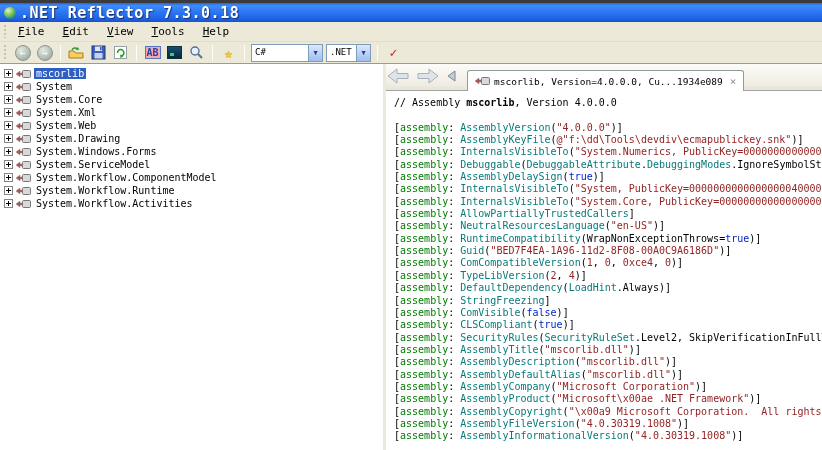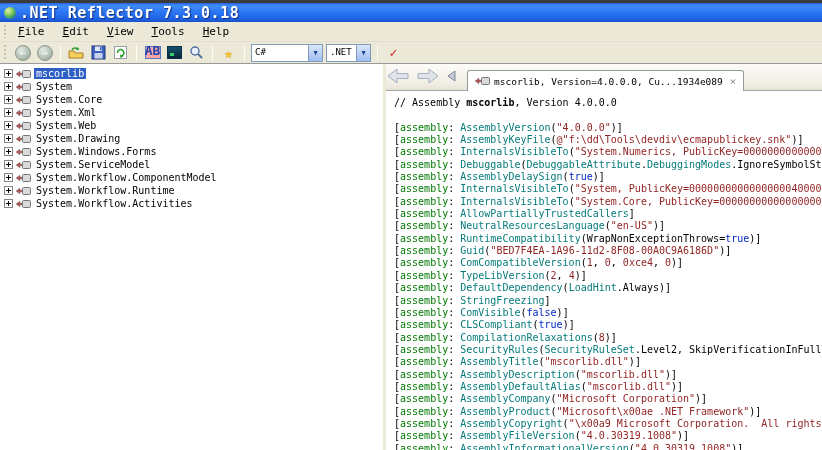--- a/index.html
+++ b/index.html
@@ -21,21 +21,21 @@
   .menu-item { font-size:11px; color:#000; padding:14px 8px; margin-right:2px; cursor:default; white-space:nowrap; }
   .menu-item u { text-decoration:underline; }
 
   .toolbar { height:21px; display:flex; align-items:center; background:#ECE9D8; padding-left:2px; gap:3px; }
   .tb-sep { width:1px; height:16px; background:#c6c1ab; border-right:1px solid #fdfcf7; margin:0 3px; }
   .tbtn { width:19px; height:19px; display:flex; align-items:center; justify-content:center; flex:0 0 auto; }
   .navcirc { width:16px; height:16px; border-radius:50%; display:flex; align-items:center; justify-content:center;
     background:radial-gradient(circle at 35% 30%, #e3e9e3 0%, #b7c2b8 55%, #8e9b90 100%);
     color:#fdfdfd; font-size:10px; line-height:1; border:1px solid #8a968c; }
   .ab-ico { width:16px; height:13px; border:1px solid #5577c2; background:#fca5a5; color:#2244aa;
-    font-size:13px; font-weight:bold; display:flex; align-items:flex-end; justify-content:center; }
+    font-size:10px; font-weight:bold; display:flex; align-items:center; justify-content:center; }
   .console-ico { width:15px; height:13px; background:linear-gradient(180deg,#155070,#0a2838); border:1px solid #0a3048; position:relative; }
   .console-ico::after { content:""; position:absolute; left:2px; bottom:2px; width:4px; height:3px; background:#35d06a; }
   .star-ico { color:#f5c630; font-size:14px; line-height:1; text-shadow:0 0 1px #a97b12; }
   .check-ico { color:#cf2020; font-size:13px; font-weight:bold; line-height:1; }
 
   .combo { height:18px; background:#fff; border:1px solid #7F9DB9; display:flex; align-items:stretch; overflow:hidden; }
   .combo-lang { width:72px; }
   .combo-fw { width:45px; }
   .combo-text { flex:1; font-size:9px; padding:2px 0 0 3px; white-space:nowrap; overflow:hidden; color:#000; }
   .combo-btn { width:14px; flex:0 0 14px; border-left:1px solid #7F9DB9; display:flex; align-items:center; justify-content:center;
@@ -326,21 +326,20 @@
           <div class="cl"><span class="tk-p">[</span><span class="tk-k">assembly</span><span class="tk-p">: </span><span class="tk-t">AllowPartiallyTrustedCallers</span><span class="tk-p">]</span></div>
           <div class="cl"><span class="tk-p">[</span><span class="tk-k">assembly</span><span class="tk-p">: </span><span class="tk-t">NeutralResourcesLanguage</span><span class="tk-p">(</span><span class="tk-s">"en-US"</span><span class="tk-p">)]</span></div>
           <div class="cl"><span class="tk-p">[</span><span class="tk-k">assembly</span><span class="tk-p">: </span><span class="tk-t">RuntimeCompatibility</span><span class="tk-p">(WrapNonExceptionThrows=</span><span class="tk-b">true</span><span class="tk-p">)]</span></div>
           <div class="cl"><span class="tk-p">[</span><span class="tk-k">assembly</span><span class="tk-p">: </span><span class="tk-t">Guid</span><span class="tk-p">(</span><span class="tk-s">"BED7F4EA-1A96-11d2-8F08-00A0C9A6186D"</span><span class="tk-p">)]</span></div>
           <div class="cl"><span class="tk-p">[</span><span class="tk-k">assembly</span><span class="tk-p">: </span><span class="tk-t">ComCompatibleVersion</span><span class="tk-p">(</span><span class="tk-n">1</span><span class="tk-p">, </span><span class="tk-n">0</span><span class="tk-p">, </span><span class="tk-n">0xce4</span><span class="tk-p">, </span><span class="tk-n">0</span><span class="tk-p">)]</span></div>
           <div class="cl"><span class="tk-p">[</span><span class="tk-k">assembly</span><span class="tk-p">: </span><span class="tk-t">TypeLibVersion</span><span class="tk-p">(</span><span class="tk-n">2</span><span class="tk-p">, </span><span class="tk-n">4</span><span class="tk-p">)]</span></div>
           <div class="cl"><span class="tk-p">[</span><span class="tk-k">assembly</span><span class="tk-p">: </span><span class="tk-t">DefaultDependency</span><span class="tk-p">(</span><span class="tk-t">LoadHint</span><span class="tk-p">.Always)]</span></div>
           <div class="cl"><span class="tk-p">[</span><span class="tk-k">assembly</span><span class="tk-p">: </span><span class="tk-t">StringFreezing</span><span class="tk-p">]</span></div>
           <div class="cl"><span class="tk-p">[</span><span class="tk-k">assembly</span><span class="tk-p">: </span><span class="tk-t">ComVisible</span><span class="tk-p">(</span><span class="tk-b">false</span><span class="tk-p">)]</span></div>
           <div class="cl"><span class="tk-p">[</span><span class="tk-k">assembly</span><span class="tk-p">: </span><span class="tk-t">CLSCompliant</span><span class="tk-p">(</span><span class="tk-b">true</span><span class="tk-p">)]</span></div>
-          <div class="cl"><span class="tk-p">[</span><span class="tk-k">assembly</span><span class="tk-p">: </span><span class="tk-t">CompilationRelaxations</span><span class="tk-p">(</span><span class="tk-n">8</span><span class="tk-p">)]</span></div>
           <div class="cl"><span class="tk-p">[</span><span class="tk-k">assembly</span><span class="tk-p">: </span><span class="tk-t">SecurityRules</span><span class="tk-p">(</span><span class="tk-t">SecurityRuleSet</span><span class="tk-p">.Level2, SkipVerificationInFullTrust=</span></div>
           <div class="cl"><span class="tk-p">[</span><span class="tk-k">assembly</span><span class="tk-p">: </span><span class="tk-t">AssemblyTitle</span><span class="tk-p">(</span><span class="tk-s">"mscorlib.dll"</span><span class="tk-p">)]</span></div>
           <div class="cl"><span class="tk-p">[</span><span class="tk-k">assembly</span><span class="tk-p">: </span><span class="tk-t">AssemblyDescription</span><span class="tk-p">(</span><span class="tk-s">"mscorlib.dll"</span><span class="tk-p">)]</span></div>
           <div class="cl"><span class="tk-p">[</span><span class="tk-k">assembly</span><span class="tk-p">: </span><span class="tk-t">AssemblyDefaultAlias</span><span class="tk-p">(</span><span class="tk-s">"mscorlib.dll"</span><span class="tk-p">)]</span></div>
           <div class="cl"><span class="tk-p">[</span><span class="tk-k">assembly</span><span class="tk-p">: </span><span class="tk-t">AssemblyCompany</span><span class="tk-p">(</span><span class="tk-s">"Microsoft Corporation"</span><span class="tk-p">)]</span></div>
           <div class="cl"><span class="tk-p">[</span><span class="tk-k">assembly</span><span class="tk-p">: </span><span class="tk-t">AssemblyProduct</span><span class="tk-p">(</span><span class="tk-s">"Microsoft\x00ae .NET Framework"</span><span class="tk-p">)]</span></div>
           <div class="cl"><span class="tk-p">[</span><span class="tk-k">assembly</span><span class="tk-p">: </span><span class="tk-t">AssemblyCopyright</span><span class="tk-p">(</span><span class="tk-s">"\x00a9 Microsoft Corporation.  All rights reserved."</span></div>
           <div class="cl"><span class="tk-p">[</span><span class="tk-k">assembly</span><span class="tk-p">: </span><span class="tk-t">AssemblyFileVersion</span><span class="tk-p">(</span><span class="tk-s">"4.0.30319.1008"</span><span class="tk-p">)]</span></div>
           <div class="cl"><span class="tk-p">[</span><span class="tk-k">assembly</span><span class="tk-p">: </span><span class="tk-t">AssemblyInformationalVersion</span><span class="tk-p">(</span><span class="tk-s">"4.0.30319.1008"</span><span class="tk-p">)]</span></div>
         </div>

